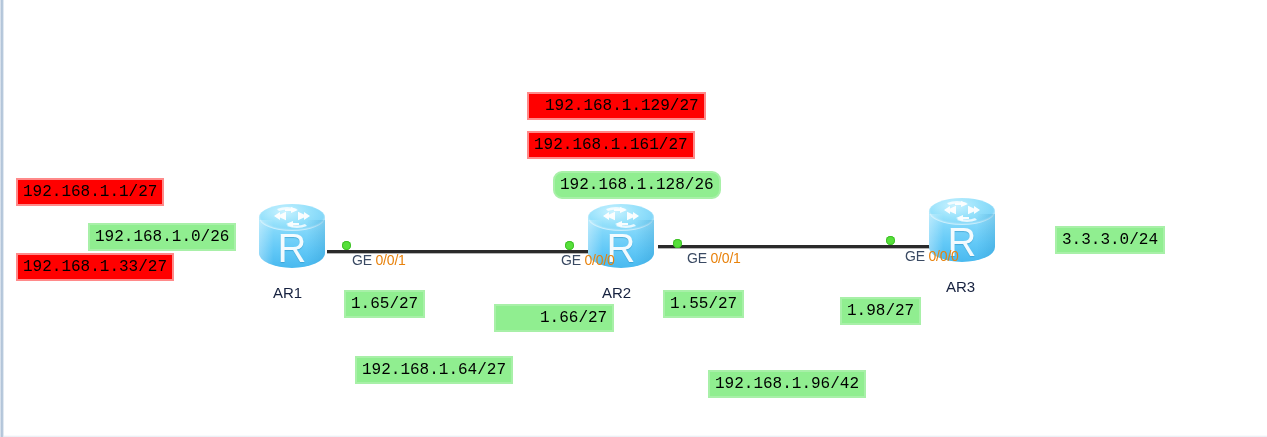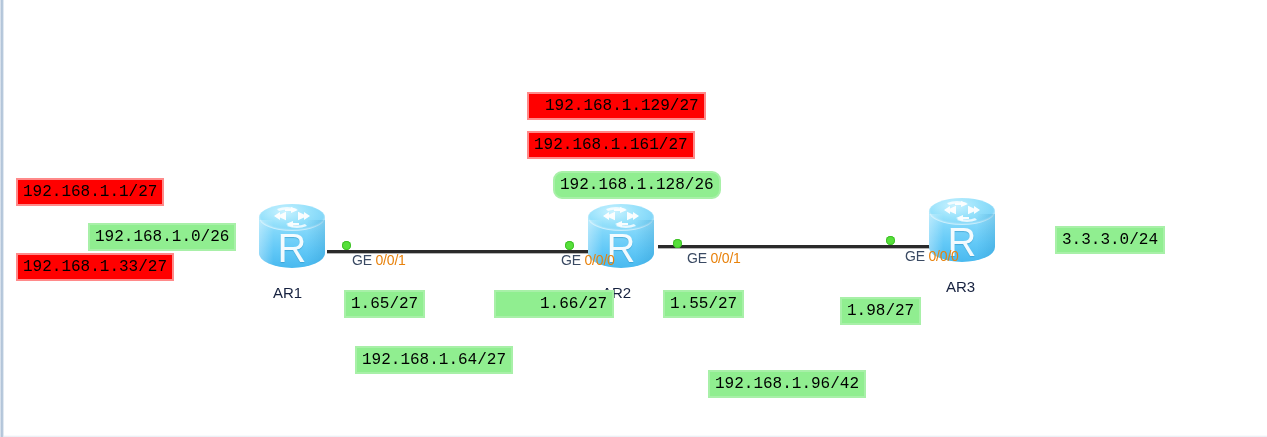--- a/index.html
+++ b/index.html
@@ -214,20 +214,20 @@
     </div>
   <div id="chips-layer">
       <div class="chip red" style="left: 527px; top: 92px; padding-left: 16px;">192.168.1.129/27</div>
       <div class="chip red" style="left: 527px; top: 131px;">192.168.1.161/27</div>
       <div class="chip green" style="left: 553px; top: 171px; border-radius: 9px;">192.168.1.128/26</div>
       <div class="chip red" style="left: 16px; top: 178px;">192.168.1.1/27</div>
       <div class="chip green" style="left: 88px; top: 223px;">192.168.1.0/26</div>
       <div class="chip red" style="left: 16px; top: 253px;">192.168.1.33/27</div>
       <div class="chip green" style="left: 1055px; top: 226px;">3.3.3.0/24</div>
       <div class="chip green" style="left: 344px; top: 290px;">1.65/27</div>
-      <div class="chip green" style="left: 494px; top: 290px; padding-left: 44px;">1.66/27</div>
+      <div class="chip green" style="left: 494px; top: 304px; padding-left: 44px;">1.66/27</div>
       <div class="chip green" style="left: 663px; top: 290px;">1.55/27</div>
       <div class="chip green" style="left: 840px; top: 297px;">1.98/27</div>
-      <div class="chip green" style="left: 355px; top: 346px;">192.168.1.64/27</div>
+      <div class="chip green" style="left: 355px; top: 356px;">192.168.1.64/27</div>
       <div class="chip green" style="left: 708px; top: 370px;">192.168.1.96/42</div>
     </div>
 
 </div>
 
 </body></html>

